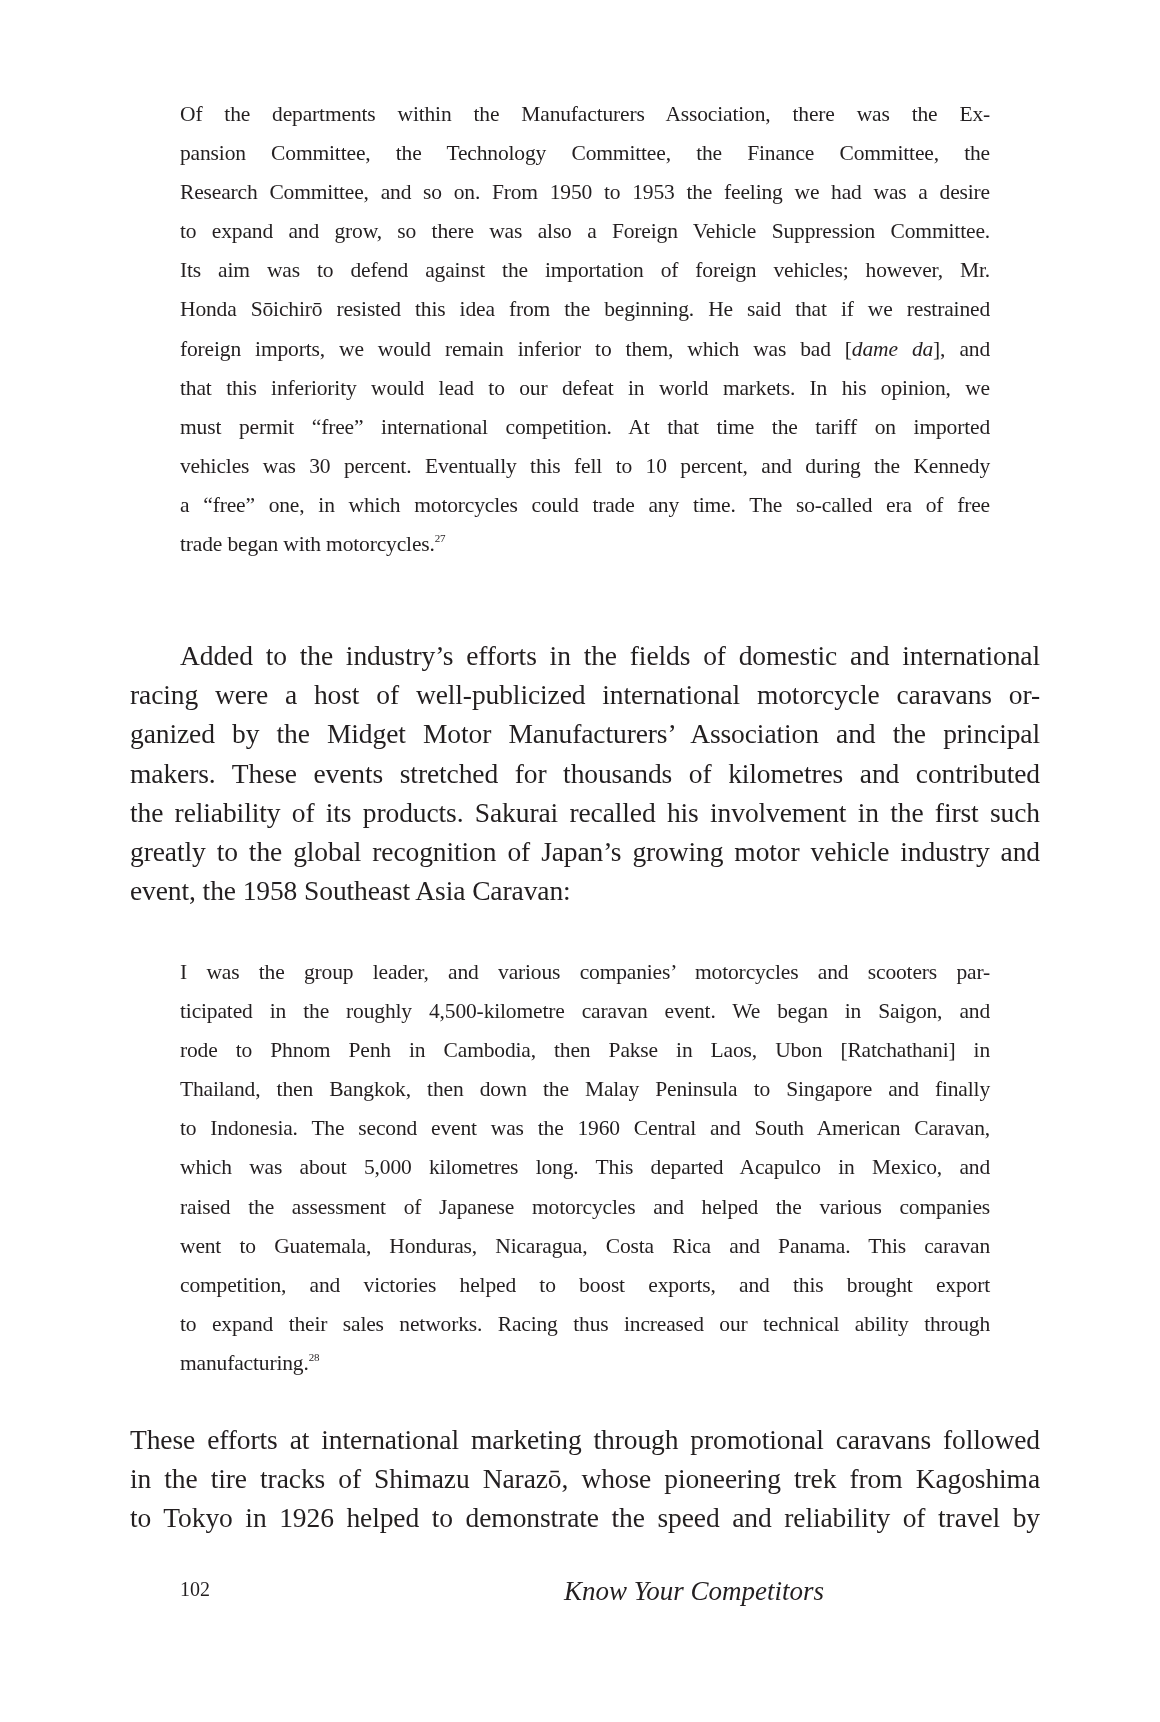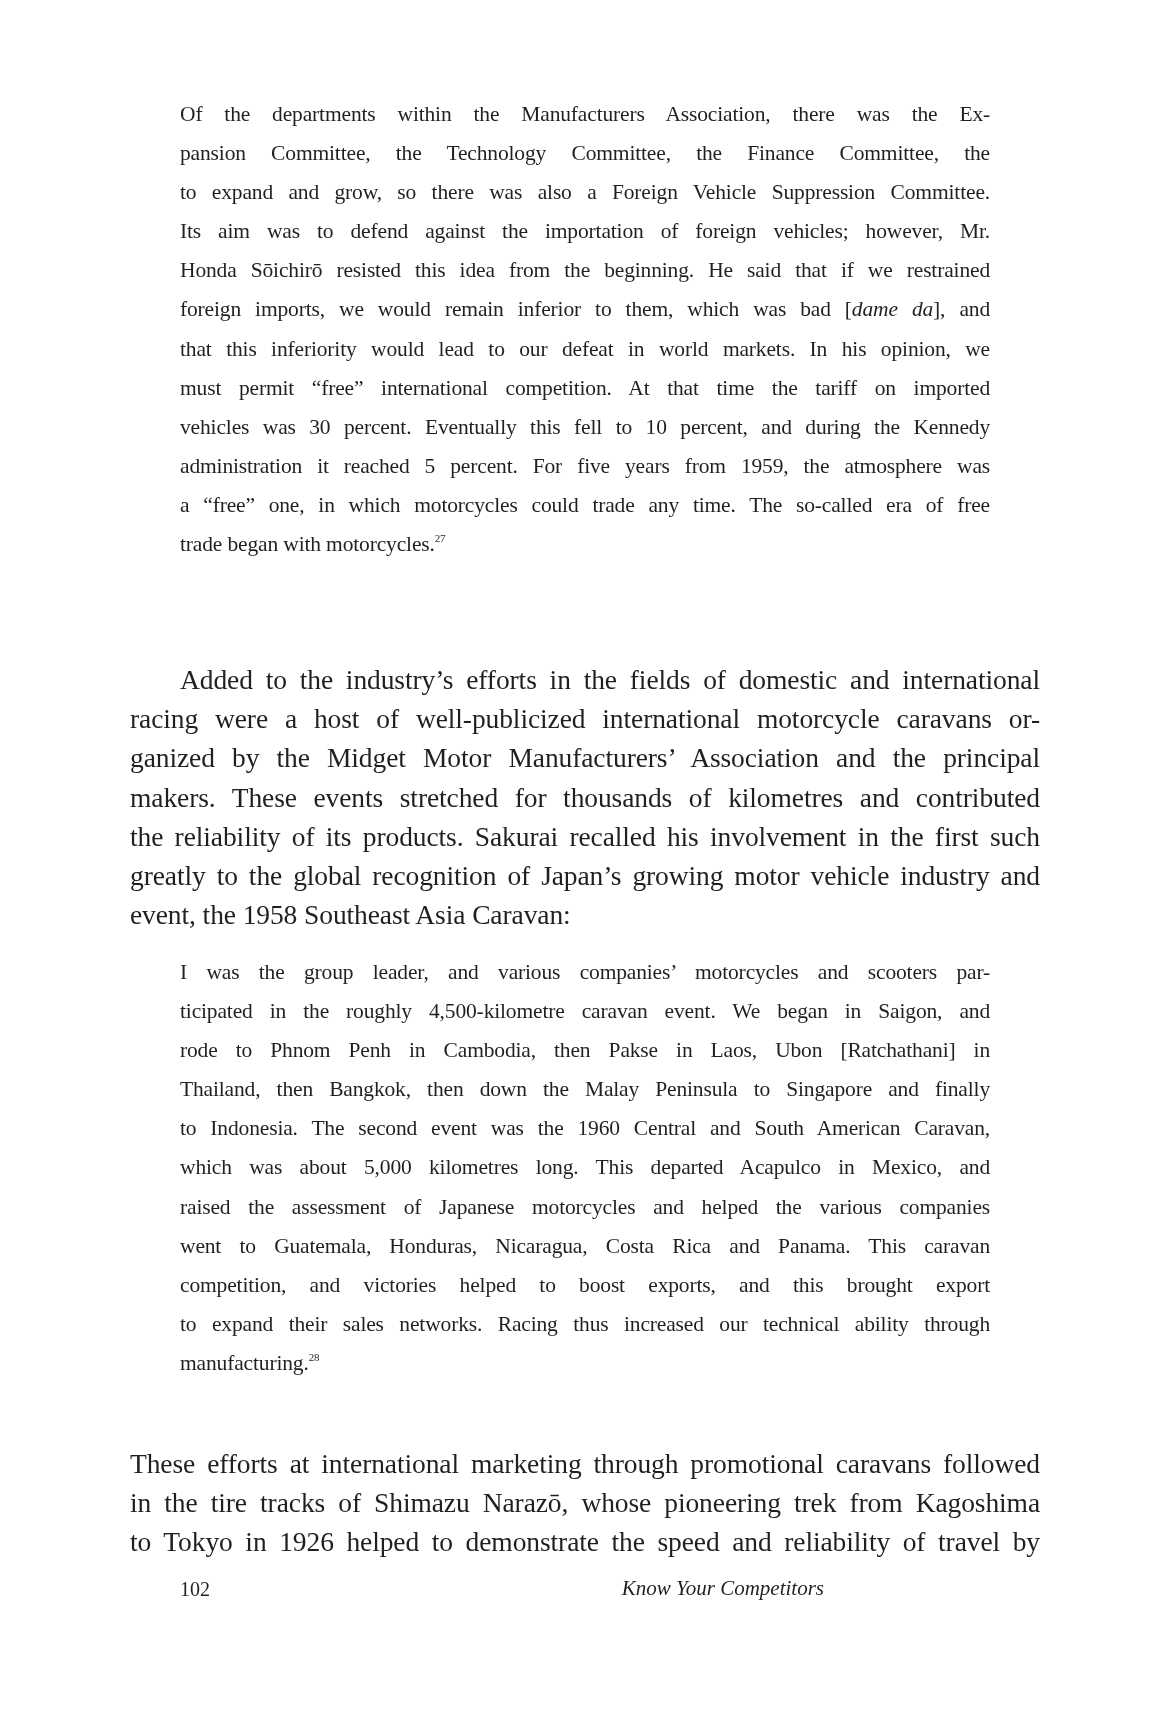--- a/index.html
+++ b/index.html
@@ -41,61 +41,60 @@
     }
     .extract1 { top: 95px; }
     .extract2 { top: 953px; }
     .body-text {
       position: absolute;
       left: 130px;
       width: 910px;
       font-size: 27.5px;
       line-height: 39.2px;
       letter-spacing: -0.1px;
-      margin-top: 24px;
     }
     .body1 { top: 636px; }
     .body2 { top: 1420px; }
     .indent { padding-left: 50px; }
     sup.fn {
       font-size: 11px;
       vertical-align: 9px;
       line-height: 0;
     }
     em { font-style: italic; }
     .footer-folio {
       position: absolute;
       left: 180px;
       top: 1578px;
       font-size: 20px;
     }
     .footer-title {
       position: absolute;
       right: 120px;
       top: 1576px;
-      font-size: 21px;
+      font-size: 27px;
       font-style: italic;
     }
   </style>
 </head>
 <body>
 
 <div class="page">
 
   <div class="extract extract1">
     <span class="line">Of the departments within the Manufacturers Association, there was the Ex-</span>
     <span class="line">pansion Committee, the Technology Committee, the Finance Committee, the</span>
+    <span class="line">Research Committee, and so on. From 1950 to 1953 the feeling we had was a desire</span>
     <span class="line">to expand and grow, so there was also a Foreign Vehicle Suppression Committee.</span>
     <span class="line">Its aim was to defend against the importation of foreign vehicles; however, Mr.</span>
     <span class="line">Honda Sōichirō resisted this idea from the beginning. He said that if we restrained</span>
     <span class="line"><span>foreign imports, we would remain inferior to them, which was bad [</span><em>dame da</em><span>], and</span></span>
     <span class="line">that this inferiority would lead to our defeat in world markets. In his opinion, we</span>
     <span class="line">must permit “free” international competition. At that time the tariff on imported</span>
     <span class="line">vehicles was 30 percent. Eventually this fell to 10 percent, and during the Kennedy</span>
-    <span class="line">administration it reached 5 percent. For five years from 1959, the atmosphere was</span>
     <span class="line">a “free” one, in which motorcycles could trade any time. The so-called era of free</span>
     <span class="line last"><span>trade began with motorcycles.</span><sup class="fn">27</sup></span>
   </div>
 
   <div class="body-text body1">
     <span class="line indent">Added to the industry’s efforts in the fields of domestic and international</span>
     <span class="line">racing were a host of well-publicized international motorcycle caravans or-</span>
     <span class="line">ganized by the Midget Motor Manufacturers’ Association and the principal</span>
     <span class="line">makers. These events stretched for thousands of kilometres and contributed</span>
     <span class="line">the reliability of its products. Sakurai recalled his involvement in the first such</span>

